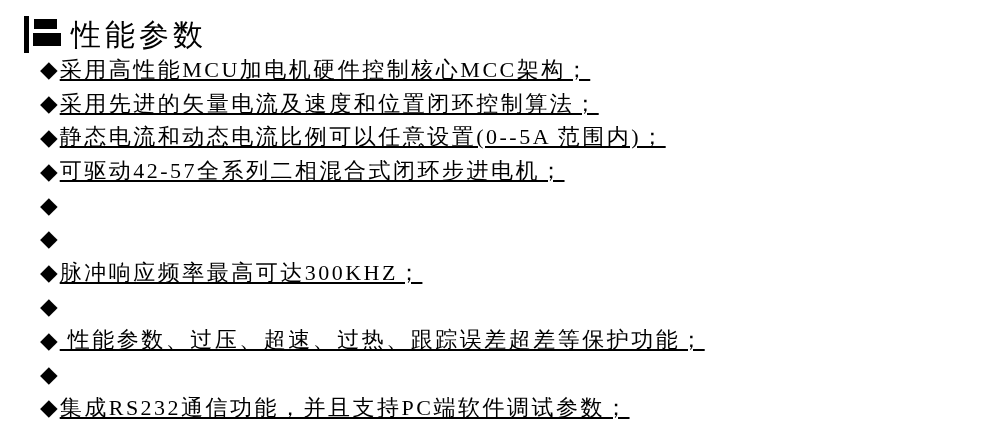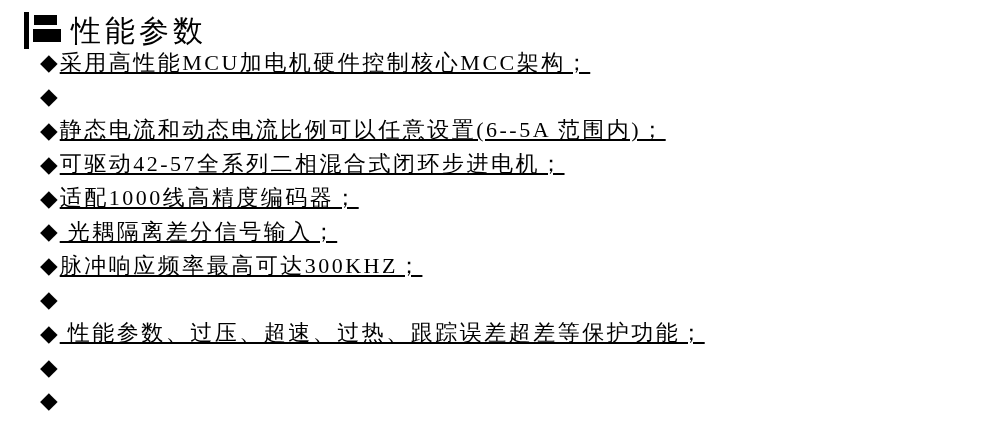--- a/index.html
+++ b/index.html
@@ -12,24 +12,25 @@
     width: 1000px;
     height: 435px;
     background: #ffffff;
     color: #000000;
     font-family: "Liberation Serif", "DejaVu Serif", serif;
     overflow: hidden;
   }
   
   .section-header {
     display: flex;
-    align-items: center;
-    padding: 19px 0 0 24px;
+    align-items: flex-start;
+    padding: 9px 0 0 24px;
     height: 42px;
     box-sizing: border-box;
+    margin-top: 7px;
   }
   .hdr-icon {
     display: flex;
     align-items: flex-start;
     height: 37px;
   }
   .hdr-icon .vbar {
     display: block;
     width: 5px;
     height: 37px;
@@ -104,49 +105,49 @@
     <h1 class="section-title">性能参数</h1>
   </header>
 
   <ul class="features">
       <li class="feature-item">
         <span class="bullet">◆</span>
         <span class="item-text">采用高性能MCU加电机硬件控制核心MCC架构；</span>
       </li>
       <li class="feature-item">
         <span class="bullet">◆</span>
+        <span class="item-text">采用先进的矢量电流及速度和位置闭环控制算法；</span>
       </li>
       <li class="feature-item">
         <span class="bullet">◆</span>
-        <span class="item-text">静态电流和动态电流比例可以任意设置(6--5A 范围内)；</span>
+        <span class="item-text">静态电流和动态电流比例可以任意设置(0--5A 范围内)；</span>
       </li>
       <li class="feature-item">
         <span class="bullet">◆</span>
         <span class="item-text">可驱动42-57全系列二相混合式闭环步进电机；</span>
       </li>
       <li class="feature-item">
         <span class="bullet">◆</span>
-        <span class="item-text">适配1000线高精度编码器；</span>
       </li>
       <li class="feature-item">
         <span class="bullet">◆</span>
-        <span class="item-text"> 光耦隔离差分信号输入；</span>
       </li>
       <li class="feature-item">
         <span class="bullet">◆</span>
         <span class="item-text">脉冲响应频率最高可达300KHZ；</span>
       </li>
       <li class="feature-item">
         <span class="bullet">◆</span>
       </li>
       <li class="feature-item">
         <span class="bullet">◆</span>
         <span class="item-text"> 性能参数、过压、超速、过热、跟踪误差超差等保护功能；</span>
       </li>
       <li class="feature-item">
         <span class="bullet">◆</span>
       </li>
       <li class="feature-item">
         <span class="bullet">◆</span>
+        <span class="item-text">集成RS232通信功能，并且支持PC端软件调试参数；</span>
       </li>
     </ul>
 
 </div>
 
 </body></html>

